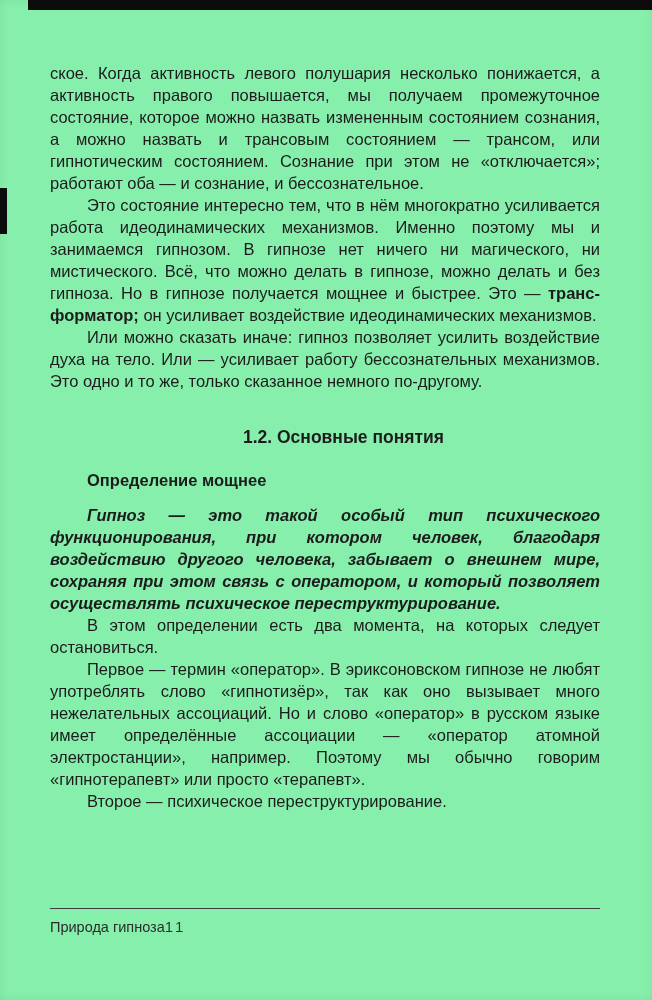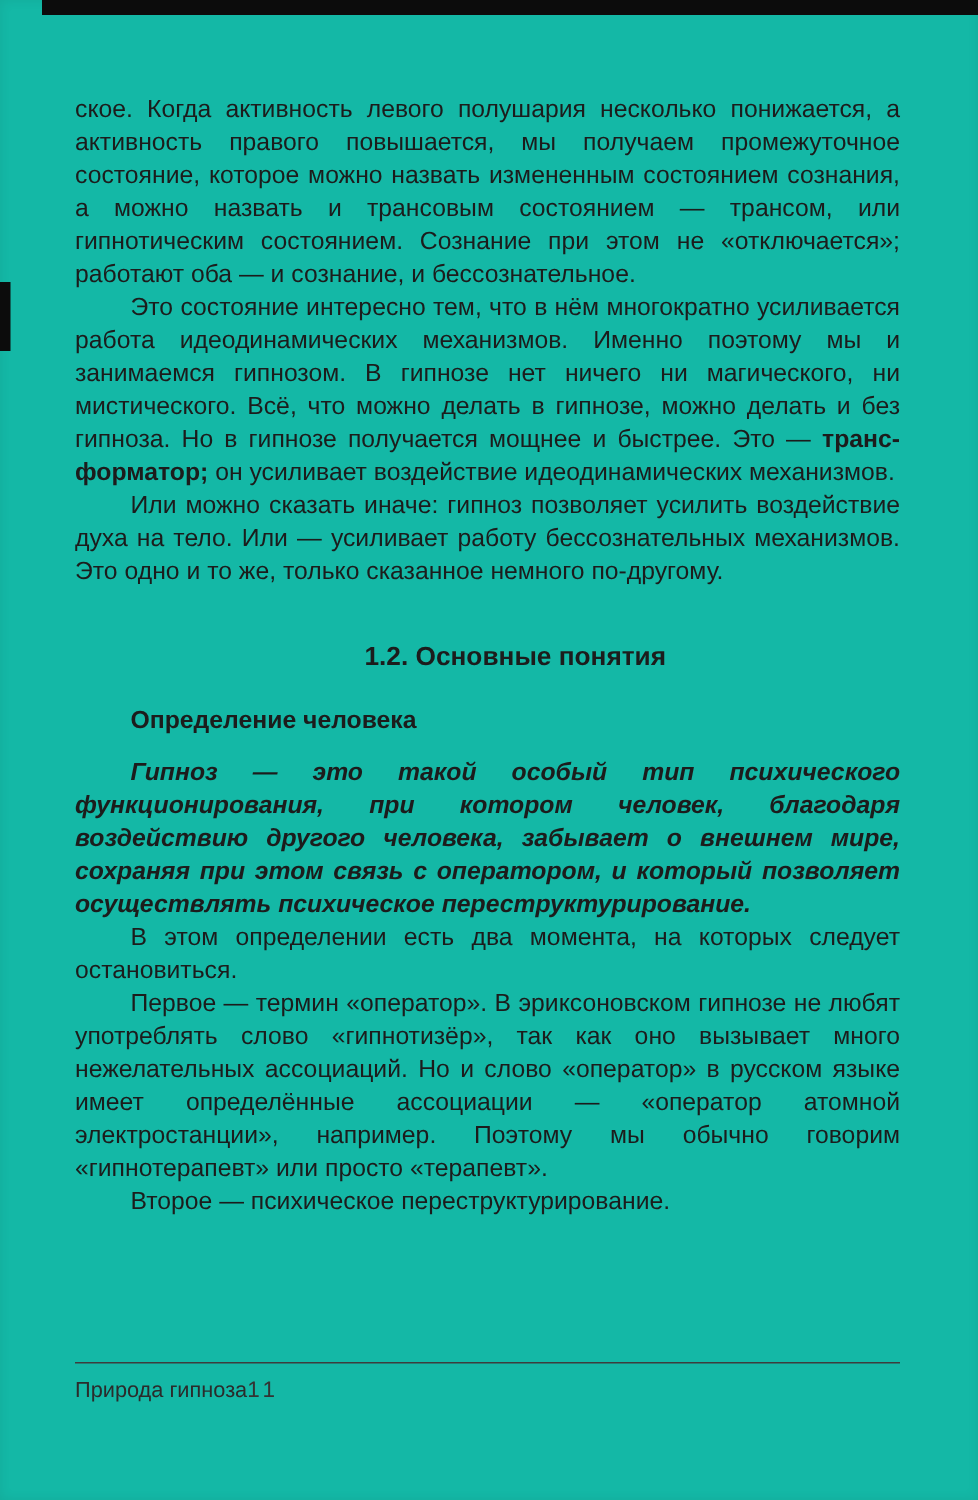--- a/index.html
+++ b/index.html
@@ -5,21 +5,21 @@
   * { box-sizing: border-box; }
   html, body {
     margin: 0;
     padding: 0;
     background: #ffffff;
   }
   .page {
     position: relative;
     width: 652px;
     height: 1000px;
-    background: #14b8a6;
+    background: #86efac;
     font-family: "Liberation Sans", sans-serif;
     color: #1c1c1c;
     overflow: hidden;
     box-shadow: inset 0 0 8px rgba(0,0,0,0.07);
   }
   
   .topbar {
     position: absolute;
     top: 0;
     left: 28px;
@@ -96,21 +96,21 @@
   <div class="content">
 
     <p class="para">ское. Когда активность левого полушария несколько понижается, а активность правого повышается, мы получаем промежуточное состояние, которое можно назвать измененным состоянием сознания, а можно назвать и трансовым состоянием — трансом, или гипнотическим состоянием. Сознание при этом не «отключается»; работают оба — и сознание, и бессознательное.</p>
 
     <p class="para indent"><span>Это состояние интересно тем, что в нём многократно усиливается работа идеодинамических механизмов. Именно поэтому мы и занимаемся гипнозом. В гипнозе нет ничего ни магического, ни мистического. Всё, что можно делать в гипнозе, можно делать и без гипноза. Но в гипнозе получается мощнее и быстрее. Это — </span><strong>транс-форматор;</strong><span> он усиливает воздействие идеодинамических механизмов.</span></p>
 
     <p class="para indent">Или можно сказать иначе: гипноз позволяет усилить воздействие духа на тело. Или — усиливает работу бессознательных механизмов. Это одно и то же, только сказанное немного по-другому.</p>
 
     <h2 class="h-section">1.2. Основные понятия</h2>
 
-    <h3 class="h-sub">Определение человека</h3>
+    <h3 class="h-sub">Определение мощнее</h3>
 
 
     <p class="para indent quote">Гипноз — это такой особый тип психического функционирования, при котором человек, благодаря воздействию другого человека, забывает о внешнем мире, сохраняя при этом связь с оператором, и который позволяет осуществлять психическое переструктурирование.</p>
 
     <p class="para indent">В этом определении есть два момента, на которых следует остановиться.</p>
 
     <p class="para indent">Первое — термин «оператор». В эриксоновском гипнозе не любят употреблять слово «гипнотизёр», так как оно вызывает много нежелательных ассоциаций. Но и слово «оператор» в русском языке имеет определённые ассоциации — «оператор атомной электростанции», например. Поэтому мы обычно говорим «гипнотерапевт» или просто «терапевт».</p>
 
     <p class="para indent">Второе — психическое переструктурирование.</p>
 

